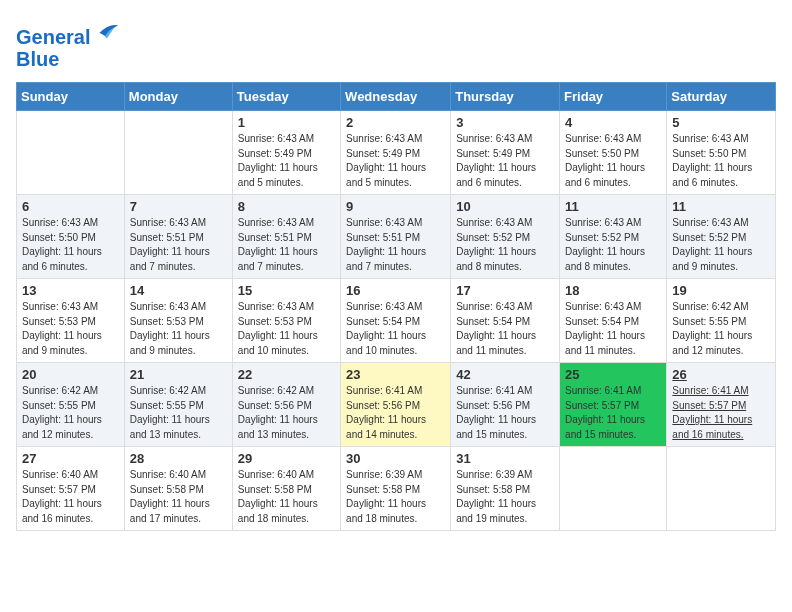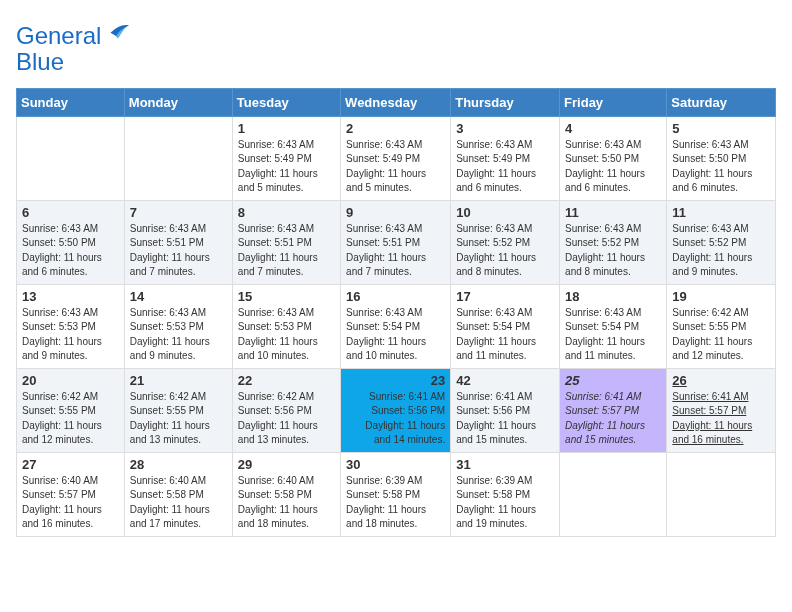--- a/index.html
+++ b/index.html
@@ -14,22 +14,22 @@
       display: flex;
       justify-content: space-between;
       align-items: flex-start;
       margin-bottom: 12px;
     }
     .logo {
       display: flex;
       align-items: center;
     }
     .logo-text {
-      font-size: 24px;
-      font-weight: normal;
+      font-size: 20px;
+      font-weight: bold;
       color: #333;
       line-height: 1.1;
     }
     .logo-text span {
       color: #1a6cc4;
     }
     .logo-icon {
       width: 28px;
       height: 28px;
       margin-left: 2px;
@@ -258,33 +258,33 @@
           <div class="day-info">Sunrise: 6:42 AM
 Sunset: 5:55 PM
 Daylight: 11 hours and 13 minutes.</div>
         </td>
         <td style="background: rgb(240, 244, 248);">
           <span class="day-num">22</span>
           <div class="day-info">Sunrise: 6:42 AM
 Sunset: 5:56 PM
 Daylight: 11 hours and 13 minutes.</div>
         </td>
-        <td style="background: #0ea5e9; text-align: right;">
+        <td style="background: #fef9c3;">
           <span class="day-num">23</span>
           <div class="day-info">Sunrise: 6:41 AM
 Sunset: 5:56 PM
 Daylight: 11 hours and 14 minutes.</div>
         </td>
         <td style="background: rgb(240, 244, 248);">
           <span class="day-num">42</span>
           <div class="day-info">Sunrise: 6:41 AM
 Sunset: 5:56 PM
 Daylight: 11 hours and 15 minutes.</div>
         </td>
-        <td style="background: #c4b5fd; font-style: italic;">
+        <td style="background: #22c55e;">
           <span class="day-num">25</span>
           <div class="day-info">Sunrise: 6:41 AM
 Sunset: 5:57 PM
 Daylight: 11 hours and 15 minutes.</div>
         </td>
         <td style="background: rgb(240, 244, 248); text-decoration: underline;">
           <span class="day-num">26</span>
           <div class="day-info">Sunrise: 6:41 AM
 Sunset: 5:57 PM
 Daylight: 11 hours and 16 minutes.</div>

